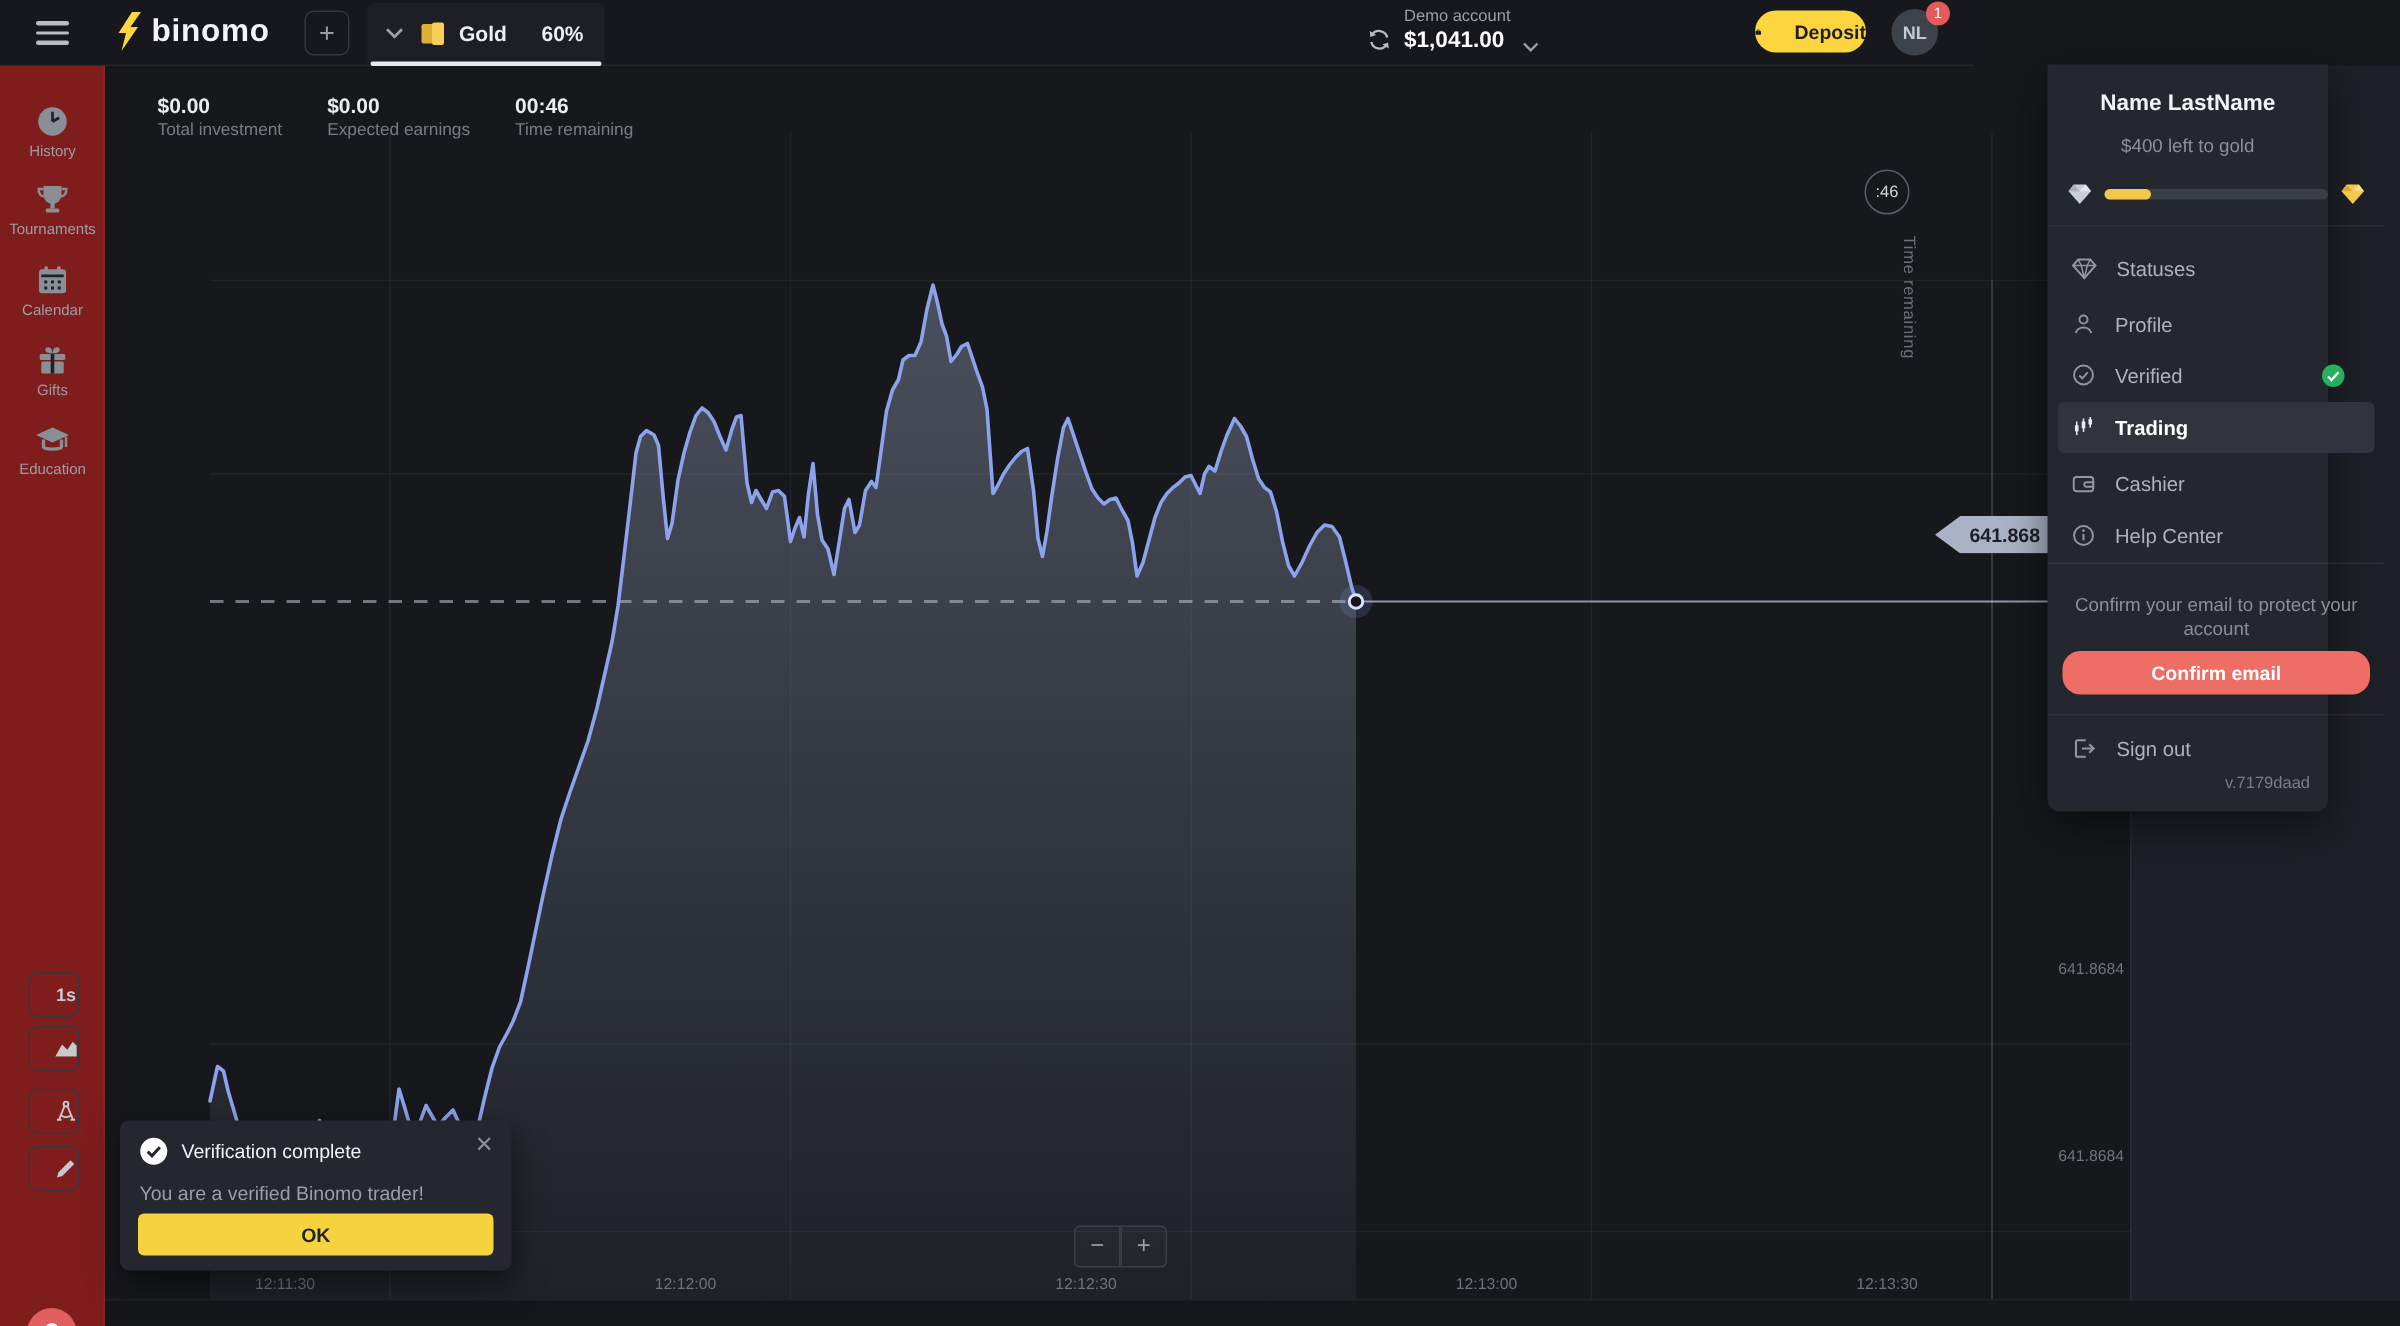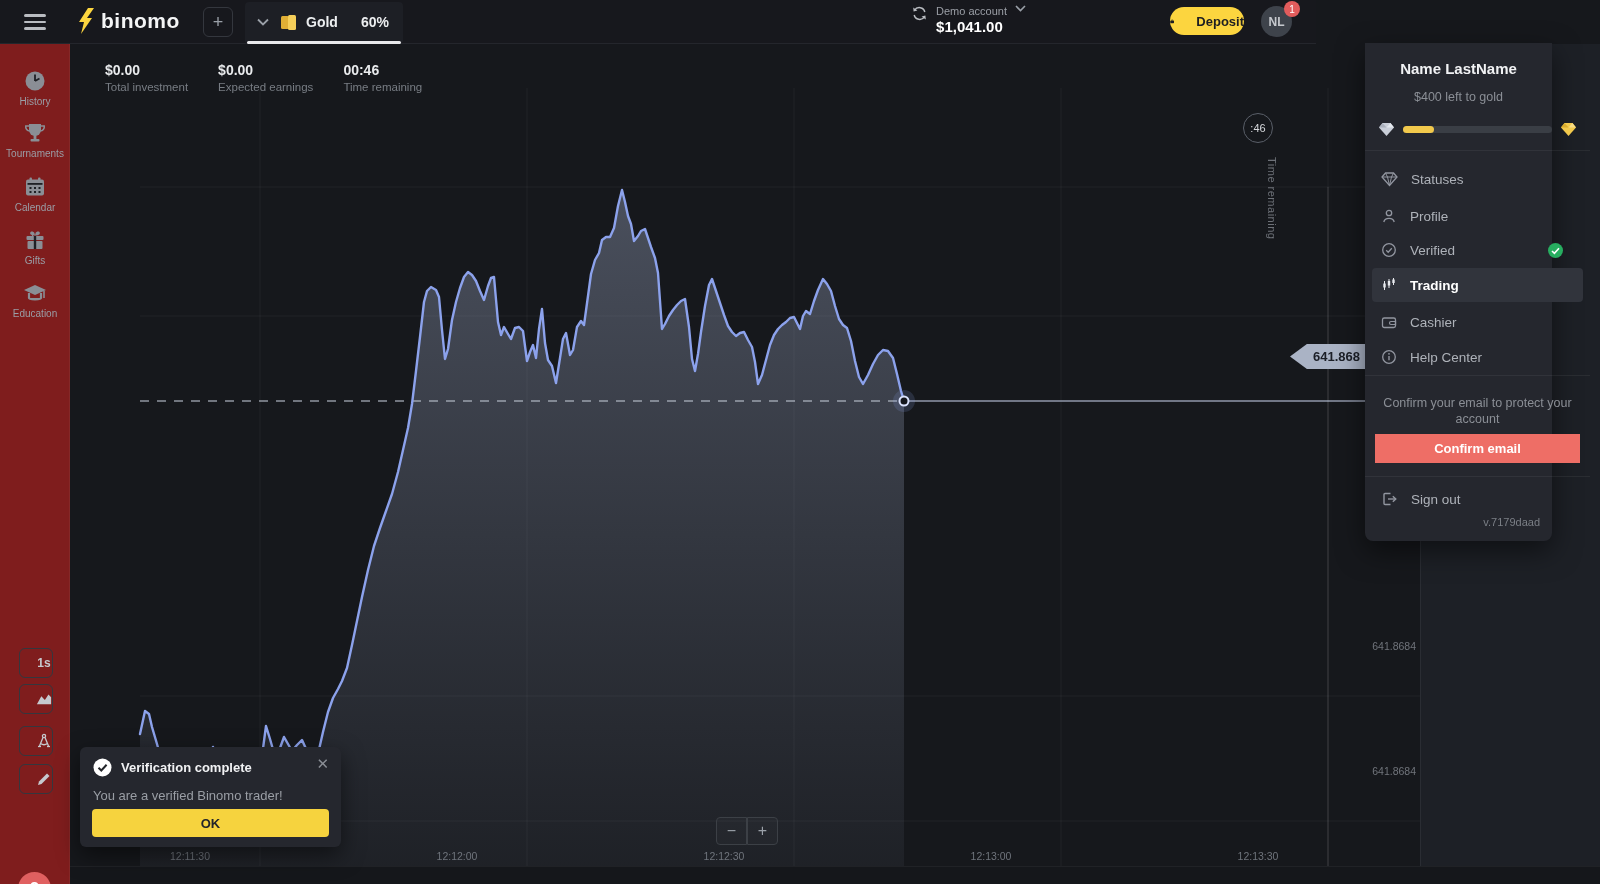--- a/index.html
+++ b/index.html
@@ -15,21 +15,21 @@
   #logo { position:absolute; left:78px; top:8px; display:flex; align-items:center; gap:6px; }
   #logo .logo-text { color:#f4f5f6; font-size:21px; font-weight:bold; letter-spacing:.5px; }
   #add-tab { position:absolute; left:203px; top:7px; width:30px; height:30px; border:1px solid #34373e;
     border-radius:6px; color:#9aa0a8; font-size:18px; display:flex; align-items:center; justify-content:center; cursor:pointer; }
   #asset-tab { position:absolute; left:245px; top:2px; width:158px; height:40px; background:#1d1f25;
     border-radius:4px 4px 0 0; display:flex; align-items:center; cursor:pointer; }
   #asset-tab .underline { position:absolute; left:2px; right:2px; bottom:-2px; height:3px; background:#e8e9eb; border-radius:2px; }
   #asset-tab .chev { margin-left:12px; }
   #asset-tab .gold-name { color:#eceef0; font-size:14px; margin-left:8px; font-weight:bold; }
   #asset-tab .payout { color:#eceef0; font-size:14px; margin-left:auto; margin-right:14px; font-weight:bold; }
-  #acct { position:absolute; right:290px; top:5px; display:flex; align-items:flex-start; gap:8px; }
+  #acct { position:absolute; right:290px; top:5px; display:flex; align-items:flex-end; gap:8px; }
   #acct .labels { text-align:left; }
   #acct .type { color:#9b9fa6; font-size:11px; }
   #acct .balance { color:#ffffff; font-size:15px; font-weight:bold; margin-top:1px; }
   #deposit-btn { position:absolute; right:72px; top:7px; width:74px; height:28px; background:#fcd53f;
     border-radius:15px; display:flex; align-items:center; justify-content:center; gap:22px; cursor:pointer; }
   #deposit-btn span { color:#1d1e22; font-size:13px; font-weight:bold; }
   #avatar { position:absolute; right:24px; top:6px; width:31px; height:31px; background:#3e434b; border-radius:50%;
     color:#c6c9ce; font-size:12px; font-weight:bold; display:flex; align-items:center; justify-content:center; cursor:pointer; }
   #avatar-badge { position:absolute; right:16px; top:1px; min-width:16px; height:16px; background:#e25c5c; border-radius:8px;
     color:#fff; font-size:10px; display:flex; align-items:center; justify-content:center; padding:0 4px; }
@@ -83,31 +83,31 @@
   .pdivider { position:absolute; left:0; width:225px; height:1px; background:rgba(255,255,255,.06); }
   .menu-item { position:absolute; left:7px; width:211px; height:34px; display:flex; align-items:center; gap:13px;
     padding-left:9px; border-radius:4px; cursor:pointer; }
   .menu-item .mlabel { color:#aeb2b9; font-size:13.5px; }
   .menu-item.active { background:#31343c; }
   .menu-item.active .mlabel { color:#ffffff; font-weight:bold; }
   #verified-badge { position:absolute; left:183px; top:200px; width:15px; height:15px; background:#27ae60; border-radius:50%;
     display:flex; align-items:center; justify-content:center; z-index:2; }
   #confirm-text { position:absolute; left:12px; top:352px; width:201px; color:#8b8f96; font-size:12.5px;
     text-align:center; line-height:16px; }
-  #confirm-btn { position:absolute; left:10px; top:391px; width:205px; height:29px; background:#ee6e66; border-radius:0;
+  #confirm-btn { position:absolute; left:10px; top:391px; width:205px; height:29px; background:#ee6e66; border-radius:12px;
     color:#fff; font-size:13px; font-weight:bold; display:flex; align-items:center; justify-content:center; cursor:pointer; }
   #signout { position:absolute; left:16px; top:448px; display:flex; align-items:center; gap:13px; cursor:pointer; }
   #signout span { color:#aeb2b9; font-size:13.5px; }
   #version { position:absolute; right:12px; top:473px; color:#7b7f86; font-size:11px; }
 
   
   #toast { position:absolute; left:80px; top:747px; width:261px; height:100px; background:#25272e; border-radius:6px;
     box-shadow:0 8px 22px rgba(0,0,0,.5); z-index:60; }
   #toast .trow { position:absolute; left:13px; top:11px; display:flex; align-items:center; gap:9px; }
-  #toast .ttitle { color:#f1f2f4; font-size:13px; font-weight:bold; }
+  #toast .ttitle { color:#f1f2f4; font-size:13px; font-weight:normal; }
   #toast-close { position:absolute; right:12px; top:10px; color:#8a8e95; font-size:15px; cursor:pointer; line-height:14px; }
   #toast .tbody { position:absolute; left:13px; top:41px; color:#9a9ea5; font-size:13px; }
   #ok-btn { position:absolute; left:12px; top:62px; width:237px; height:28px; background:#f6d33e; border-radius:4px;
     color:#23252a; font-size:13px; font-weight:bold; display:flex; align-items:center; justify-content:center; cursor:pointer; }
 
   svg.ic { display:block; }
 </style>
 </head>
 <body>
 

